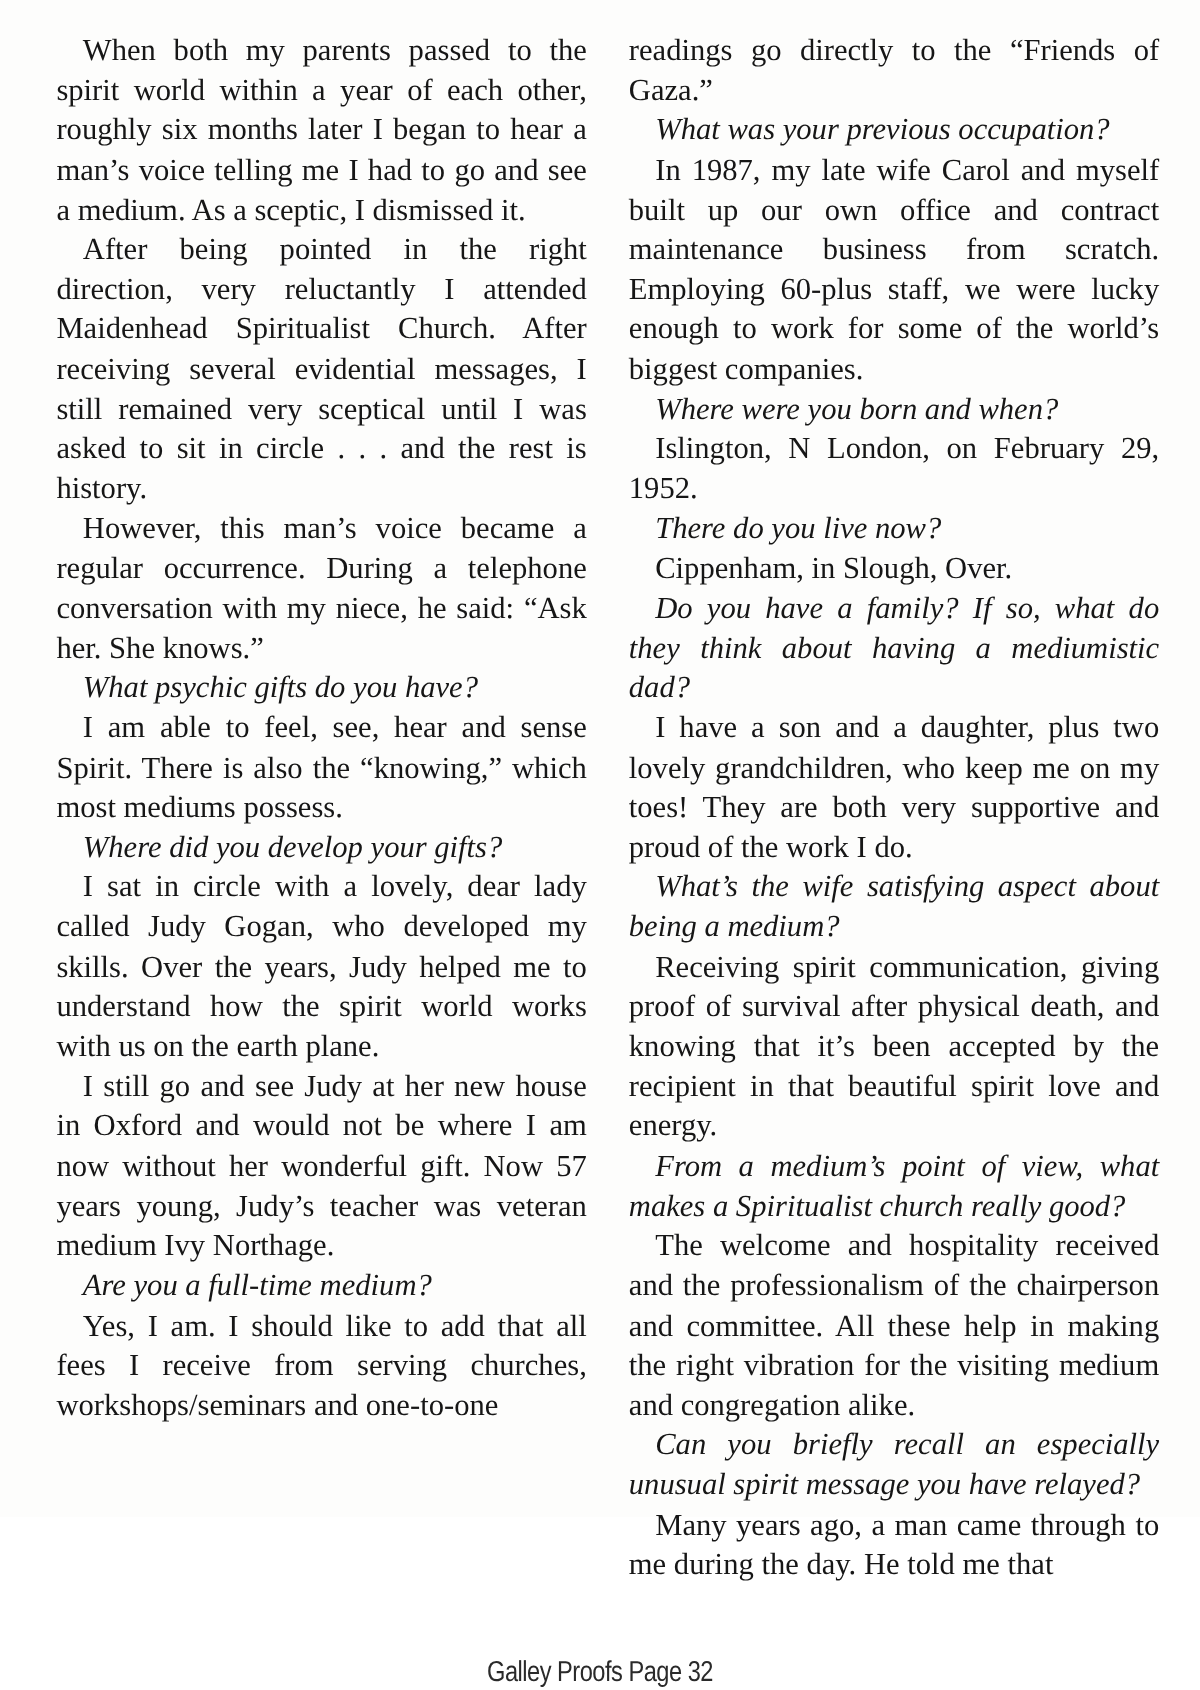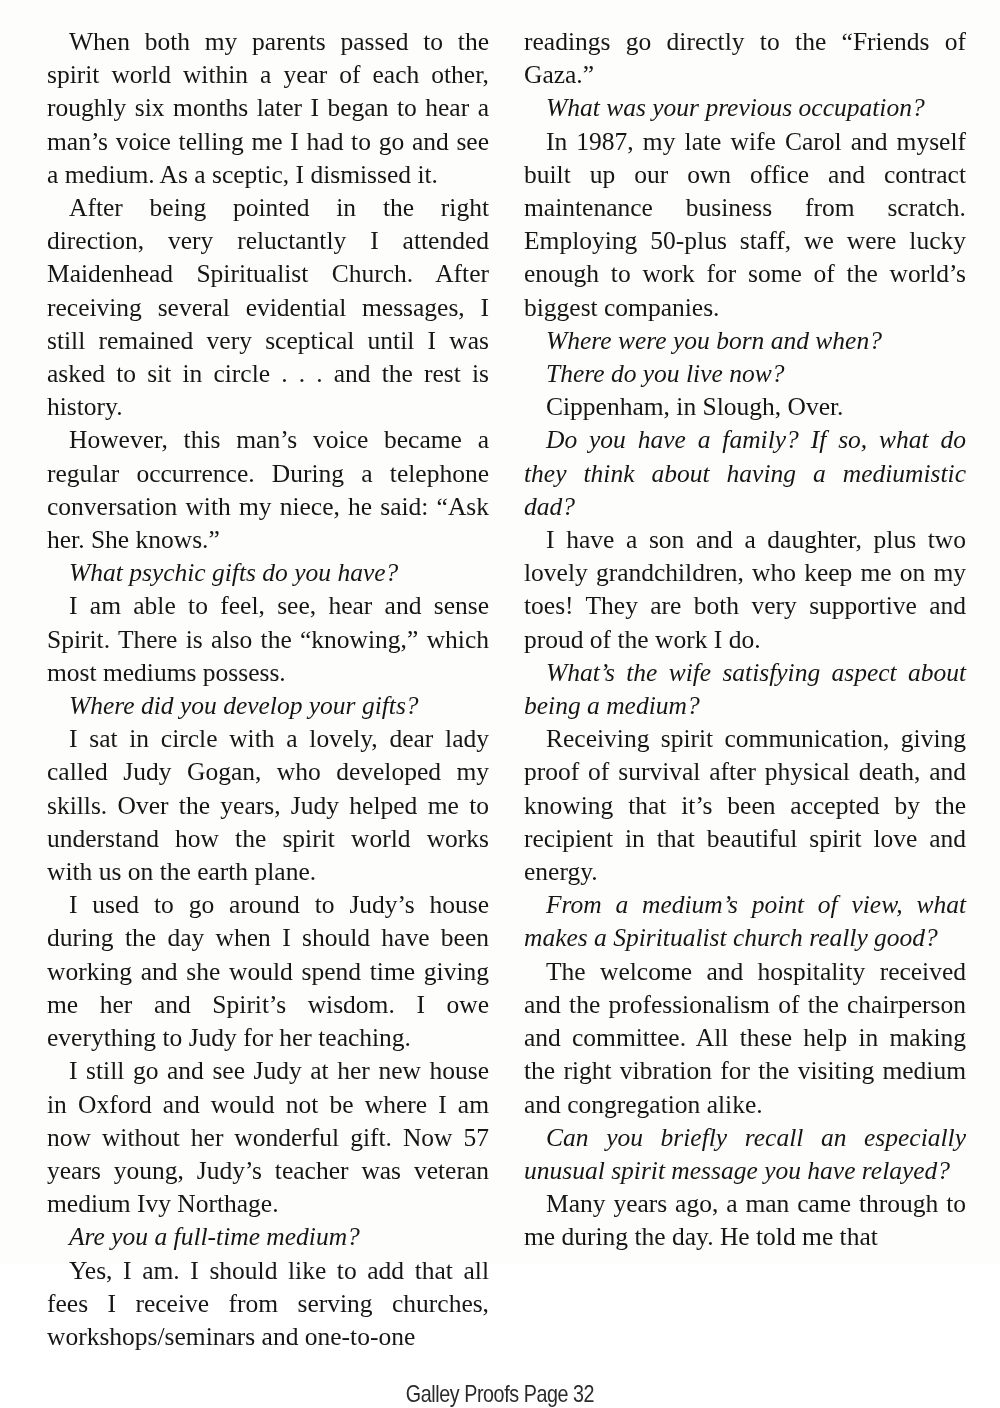--- a/index.html
+++ b/index.html
@@ -27,31 +27,31 @@
 
 <div class="page">
   <div class="col left">
     <p class="p">When both my parents passed to the spirit world within a year of each other, roughly six months later I began to hear a man’s voice telling me I had to go and see a medium. As a sceptic, I dismissed it.</p>
     <p class="p">After being pointed in the right direction, very reluctantly I attended Maidenhead Spiritualist Church. After receiving several evidential messages, I still remained very sceptical until I was asked to sit in circle . . . and the rest is history.</p>
     <p class="p">However, this man’s voice became a regular occurrence. During a telephone conversation with my niece, he said: “Ask her. She knows.”</p>
     <p class="p q">What psychic gifts do you have?</p>
     <p class="p">I am able to feel, see, hear and sense Spirit. There is also the “knowing,” which most mediums possess.</p>
     <p class="p q">Where did you develop your gifts?</p>
     <p class="p">I sat in circle with a lovely, dear lady called Judy Gogan, who developed my skills. Over the years, Judy helped me to understand how the spirit world works with us on the earth plane.</p>
-    <p class="p">I used to go around to Judy’s house during the day when I should have been working and she would spend time giving me her and Spirit’s wisdom. I owe everything to Judy for her teaching.</p>
     <p class="p">I still go and see Judy at her new house in Oxford and would not be where I am now without her wonderful gift. Now 57 years young, Judy’s teacher was veteran medium Ivy Northage.</p>
     <p class="p q">Are you a full-time medium?</p>
     <p class="p">Yes, I am. I should like to add that all fees I receive from serving churches, workshops/seminars and one-to-one</p>
   </div>
 
   <div class="col right">
     <p class="p noindent">readings go directly to the “Friends of Gaza.”</p>
     <p class="p q">What was your previous occupation?</p>
-    <p class="p">In 1987, my late wife Carol and myself built up our own office and contract maintenance business from scratch. Employing 50-plus staff, we were lucky enough to work for some of the world’s biggest companies.</p>
+    <p class="p">In 1987, my late wife Carol and myself built up our own office and contract maintenance business from scratch. Employing 60-plus staff, we were lucky enough to work for some of the world’s biggest companies.</p>
     <p class="p q">Where were you born and when?</p>
+    <p class="p">Islington, N London, on February 29, 1952.</p>
     <p class="p q">There do you live now?</p>
     <p class="p">Cippenham, in Slough, Over.</p>
     <p class="p q">Do you have a family? If so, what do they think about having a mediumistic dad?</p>
     <p class="p">I have a son and a daughter, plus two lovely grandchildren, who keep me on my toes! They are both very supportive and proud of the work I do.</p>
     <p class="p q">What’s the wife satisfying aspect about being a medium?</p>
     <p class="p">Receiving spirit communication, giving proof of survival after physical death, and knowing that it’s been accepted by the recipient in that beautiful spirit love and energy.</p>
     <p class="p q">From a medium’s point of view, what makes a Spiritualist church really good?</p>
     <p class="p">The welcome and hospitality received and the professionalism of the chairperson and committee. All these help in making the right vibration for the visiting medium and congregation alike.</p>
     <p class="p q">Can you briefly recall an especially unusual spirit message you have relayed?</p>
     <p class="p">Many years ago, a man came through to me during the day. He told me that</p>

